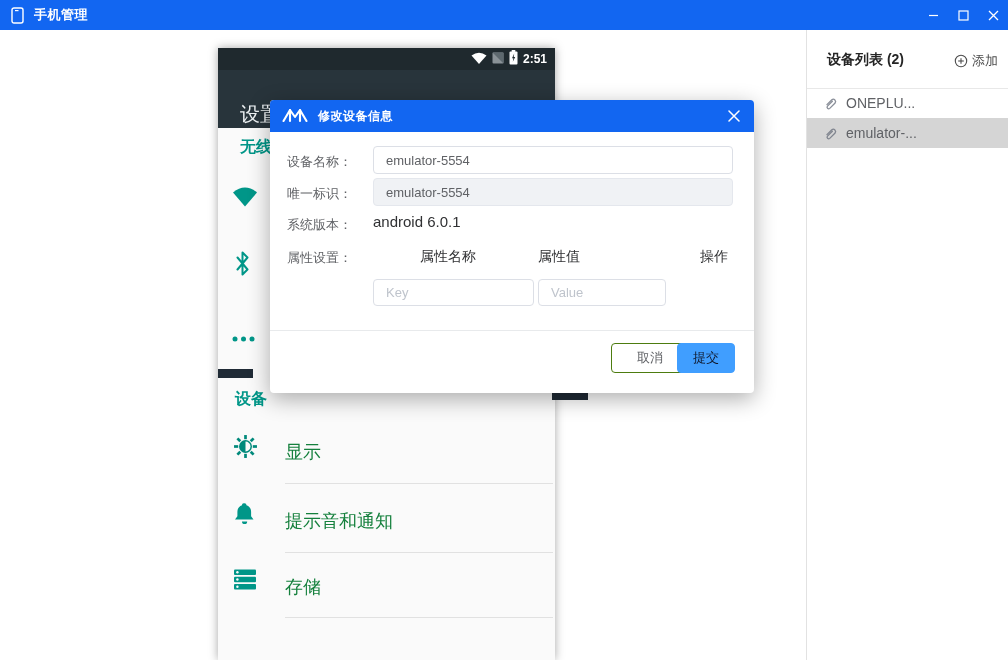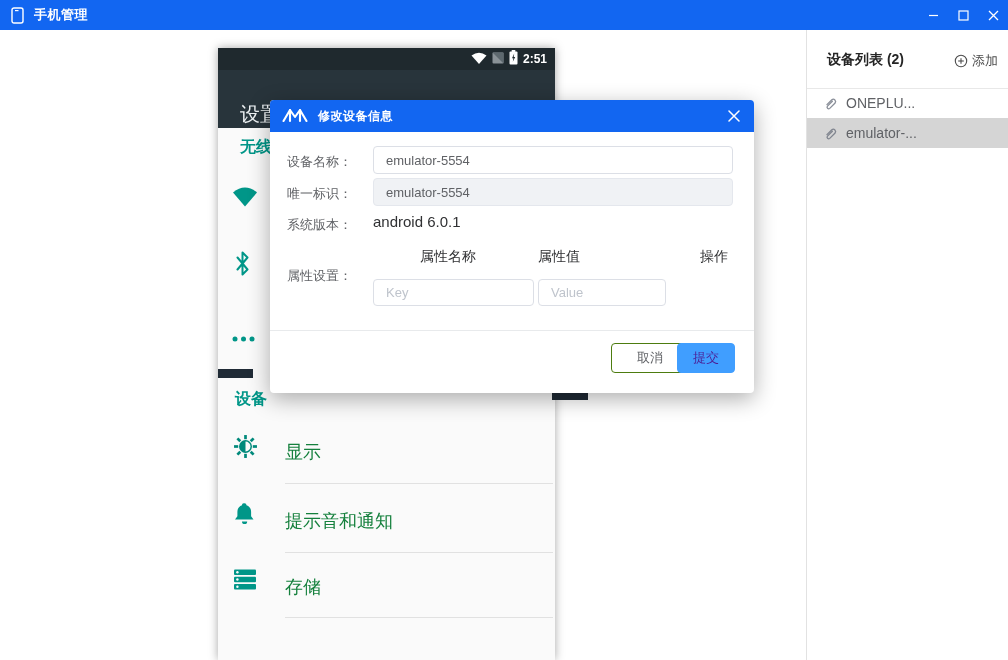--- a/index.html
+++ b/index.html
@@ -48,21 +48,21 @@
     font-size:13px; color:#606266; padding:0 12px; background:#fff; outline:none;
     font-family:"Liberation Sans","DejaVu Sans",sans-serif; }
   .dlg-input.disabled { background:#f0f2f5; border-color:#e4e7ed; }
   .dlg-input::placeholder { color:#bfc4cc; }
   .col-head { position:absolute; font-size:14px; color:#303133; white-space:nowrap; }
   .dlg-footline { position:absolute; left:0; top:230px; width:484px; height:1px; background:#e8eaec; }
   .btn { position:absolute; top:243px; height:30px; border-radius:4px; font-size:13px;
     display:flex; align-items:center; justify-content:center; cursor:pointer;
     font-family:"Liberation Sans","DejaVu Sans",sans-serif; }
   .btn-cancel { left:341px; width:78px; background:#fff; border:1px solid #4d7c0f; color:#606266; }
-  .btn-submit { left:407px; width:58px; background:#409eff; border:1px solid #409eff; color:#4c1d95; }
+  .btn-submit { left:407px; width:58px; background:#409eff; border:1px solid #409eff; color:#0f172a; }
 
   
   .panel { position:absolute; left:806px; top:0; width:202px; height:630px;
     background:#fff; border-left:1px solid #e2e2e2; }
   .panel-title { position:absolute; left:20px; top:21px; font-size:14px; font-weight:bold; color:#262626; }
   .panel-add { position:absolute; right:10px; top:22px; display:flex; align-items:center; gap:4px;
     font-size:13px; color:#4d4d4d; cursor:pointer; }
   .panel-divider { position:absolute; left:0; top:58px; width:202px; height:1px; background:#e8e8e8; }
   .dev-row { position:absolute; left:0; width:202px; height:30px; display:flex; align-items:center; cursor:pointer; }
   .dev-row .clip { margin-left:16px; display:flex; }
@@ -224,21 +224,21 @@
 
     <span class="dlg-label" style="top:53px;">设备名称：</span>
     <input class="dlg-input" style="left: 103px; top: 46px; width: 360px;" type="text" value="emulator-5554">
 
     <span class="dlg-label" style="top:85px;">唯一标识：</span>
     <input class="dlg-input disabled" style="left: 103px; top: 78px; width: 360px;" type="text" disabled="" value="emulator-5554">
 
     <span class="dlg-label" style="top:116px;">系统版本：</span>
     <span class="abs" style="left:103px; top:113px; font-size:15px; color:#303133;">android 6.0.1</span>
 
-    <span class="dlg-label" style="top:167px;">属性设置：</span>
+    <span class="dlg-label" style="top:149px;">属性设置：</span>
     <span class="col-head" style="left:103px; top:148px;margin-left:47px;">属性名称</span>
     <span class="col-head" style="left:268px; top:148px;">属性值</span>
     <span class="col-head" style="left:430px; top:148px;">操作</span>
 
     <input class="dlg-input" style="left: 103px; top: 179px; width: 161px; height: 27px;" type="text" placeholder="Key">
     <input class="dlg-input" style="left: 268px; top: 179px; width: 128px; height: 27px;" type="text" placeholder="Value">
 
     <div class="dlg-footline"></div>
     <div class="btn btn-cancel">取消</div>
     <div class="btn btn-submit">提交</div>

